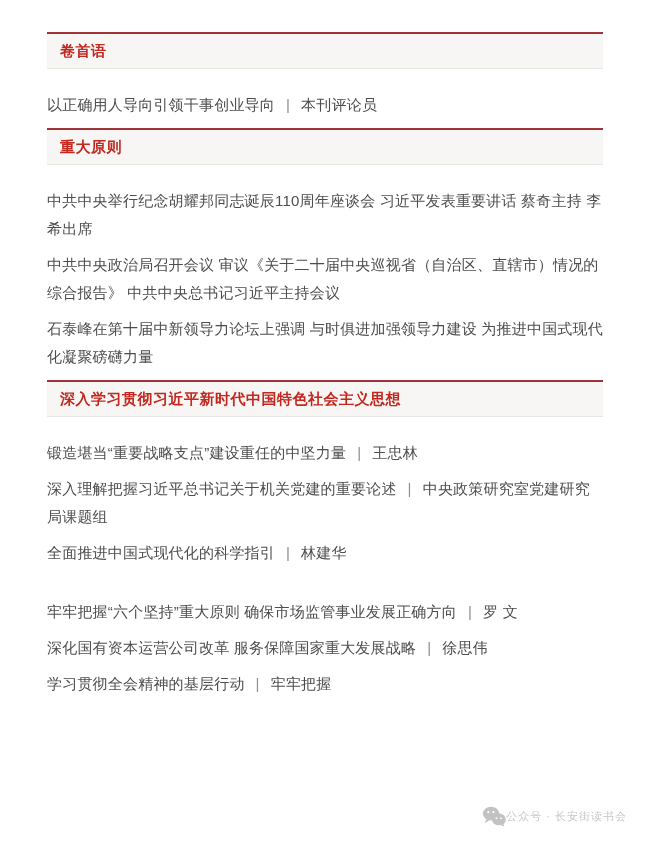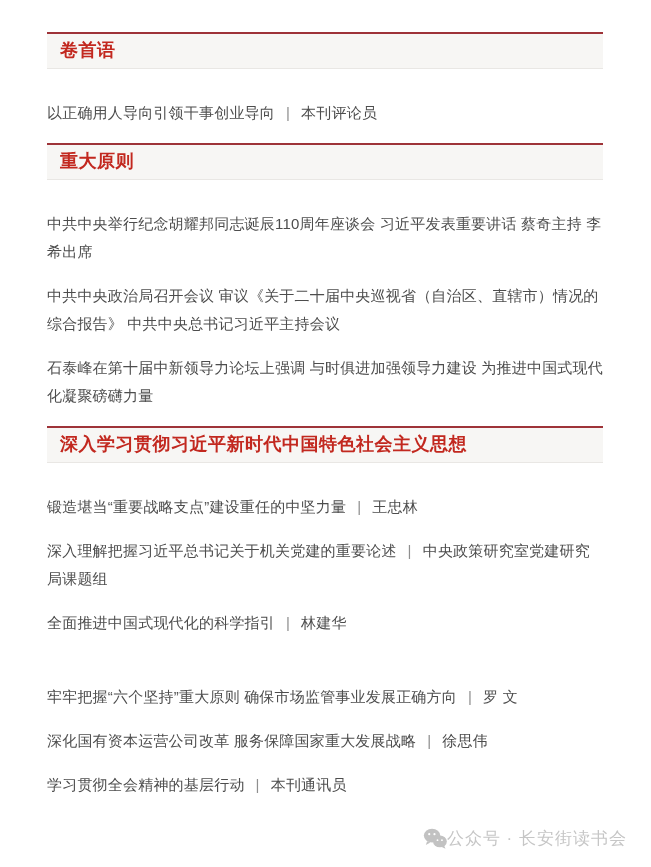--- a/index.html
+++ b/index.html
@@ -22,47 +22,47 @@
   .page{padding:32px 48px 0 47px;}
   .section{margin:0 0 9px 0;}
   .section-header{
     border-top:2px solid var(--border-red);
     border-bottom:1px solid var(--header-bb);
     background:var(--header-bg);
     padding:8px 13px 9px 13px;
   }
   .section-title{
     margin:0;
-    font-size:18px;
+    font-size:15px;
     line-height:17px;
     font-weight:700;
     color:var(--accent);
     letter-spacing:.5px;
   }
   .articles{padding-top:14px;}
   .article{
-    margin:16px 0;
+    margin:8px 0;
     font-size:15px;
     line-height:28px;
     color:var(--body-text);
     letter-spacing:.2px;
   }
   .article .sep{
     color:var(--sep);
     margin:0 11px;
   }
   .watermark{
     position:absolute;
-    top:827px;
+    top:806px;
     right:24px;
     display:flex;
     align-items:center;
     gap:0;
     color:var(--watermark);
-    font-size:17px;
+    font-size:11px;
     letter-spacing:1px;
     white-space:nowrap;
   }
   .watermark .wicon{display:inline-flex;}
 </style>
 </head>
 <body>
 
 <div class="page">
   <main id="sections">
@@ -101,21 +101,21 @@
 
 </div>
   </section>
 
   <section class="section">
     <div class="articles">
   <p class="article"><span class="title">牢牢把握“六个坚持”重大原则 确保市场监管事业发展正确方向</span><span class="sep">|</span><span class="author">罗 文</span></p>
 
   <p class="article"><span class="title">深化国有资本运营公司改革 服务保障国家重大发展战略</span><span class="sep">|</span><span class="author">徐思伟</span></p>
 
-  <p class="article"><span class="title">学习贯彻全会精神的基层行动</span><span class="sep">|</span><span class="author">本刊通讯员</span></p>
+  <p class="article"><span class="title">学习贯彻全会精神的基层行动</span><span class="sep">|</span><span class="author">牢牢把握</span></p>
 </div>
   </section>
 </main>
 </div>
 
 <div class="watermark">
   <span class="wicon">
     <svg width="24" height="21" viewBox="0 0 36 32" aria-hidden="true">
       <ellipse cx="13.5" cy="11.5" rx="12.5" ry="10.5" fill="#c2c2c2"></ellipse>
       <path d="M6 20 L4 26 L11 22 Z" fill="#c2c2c2"></path>

